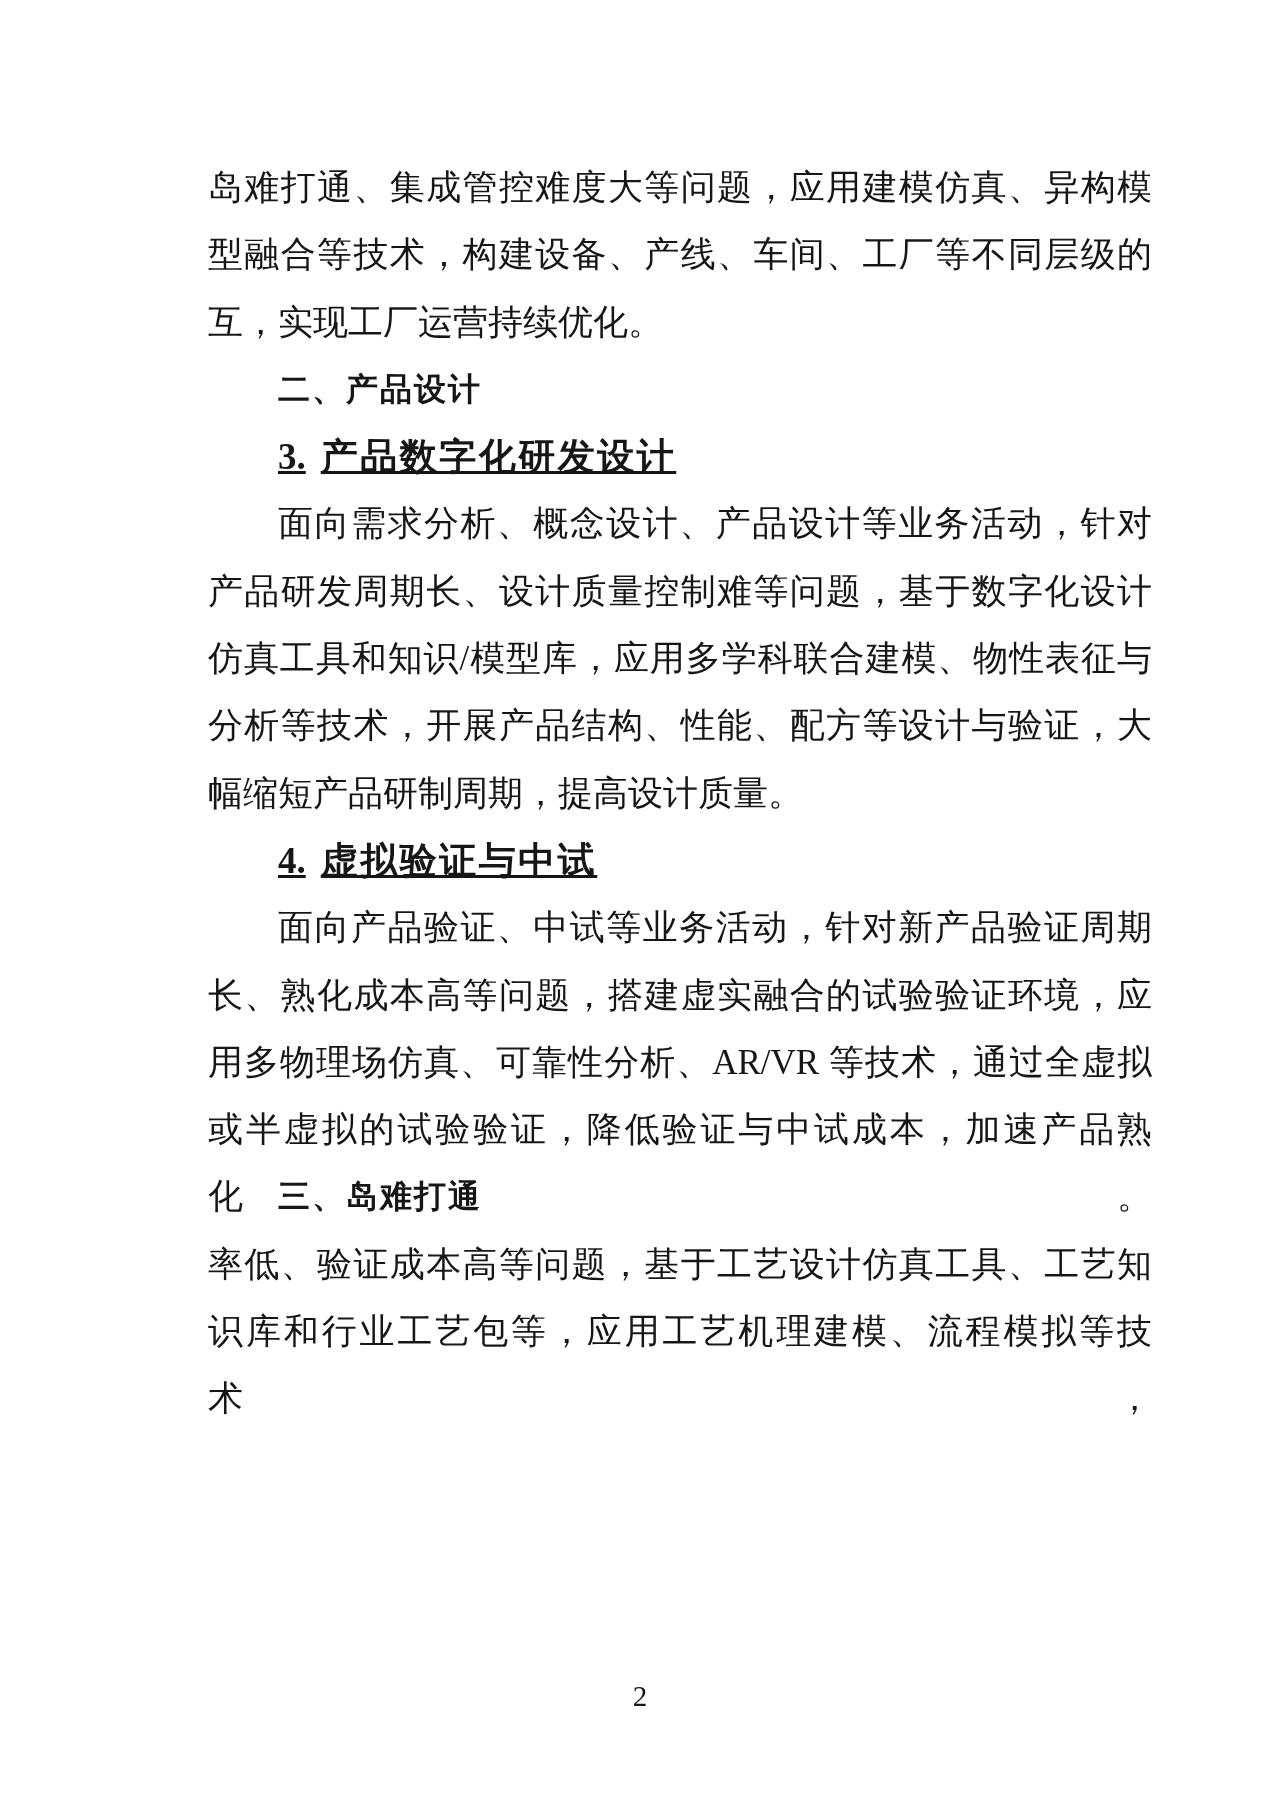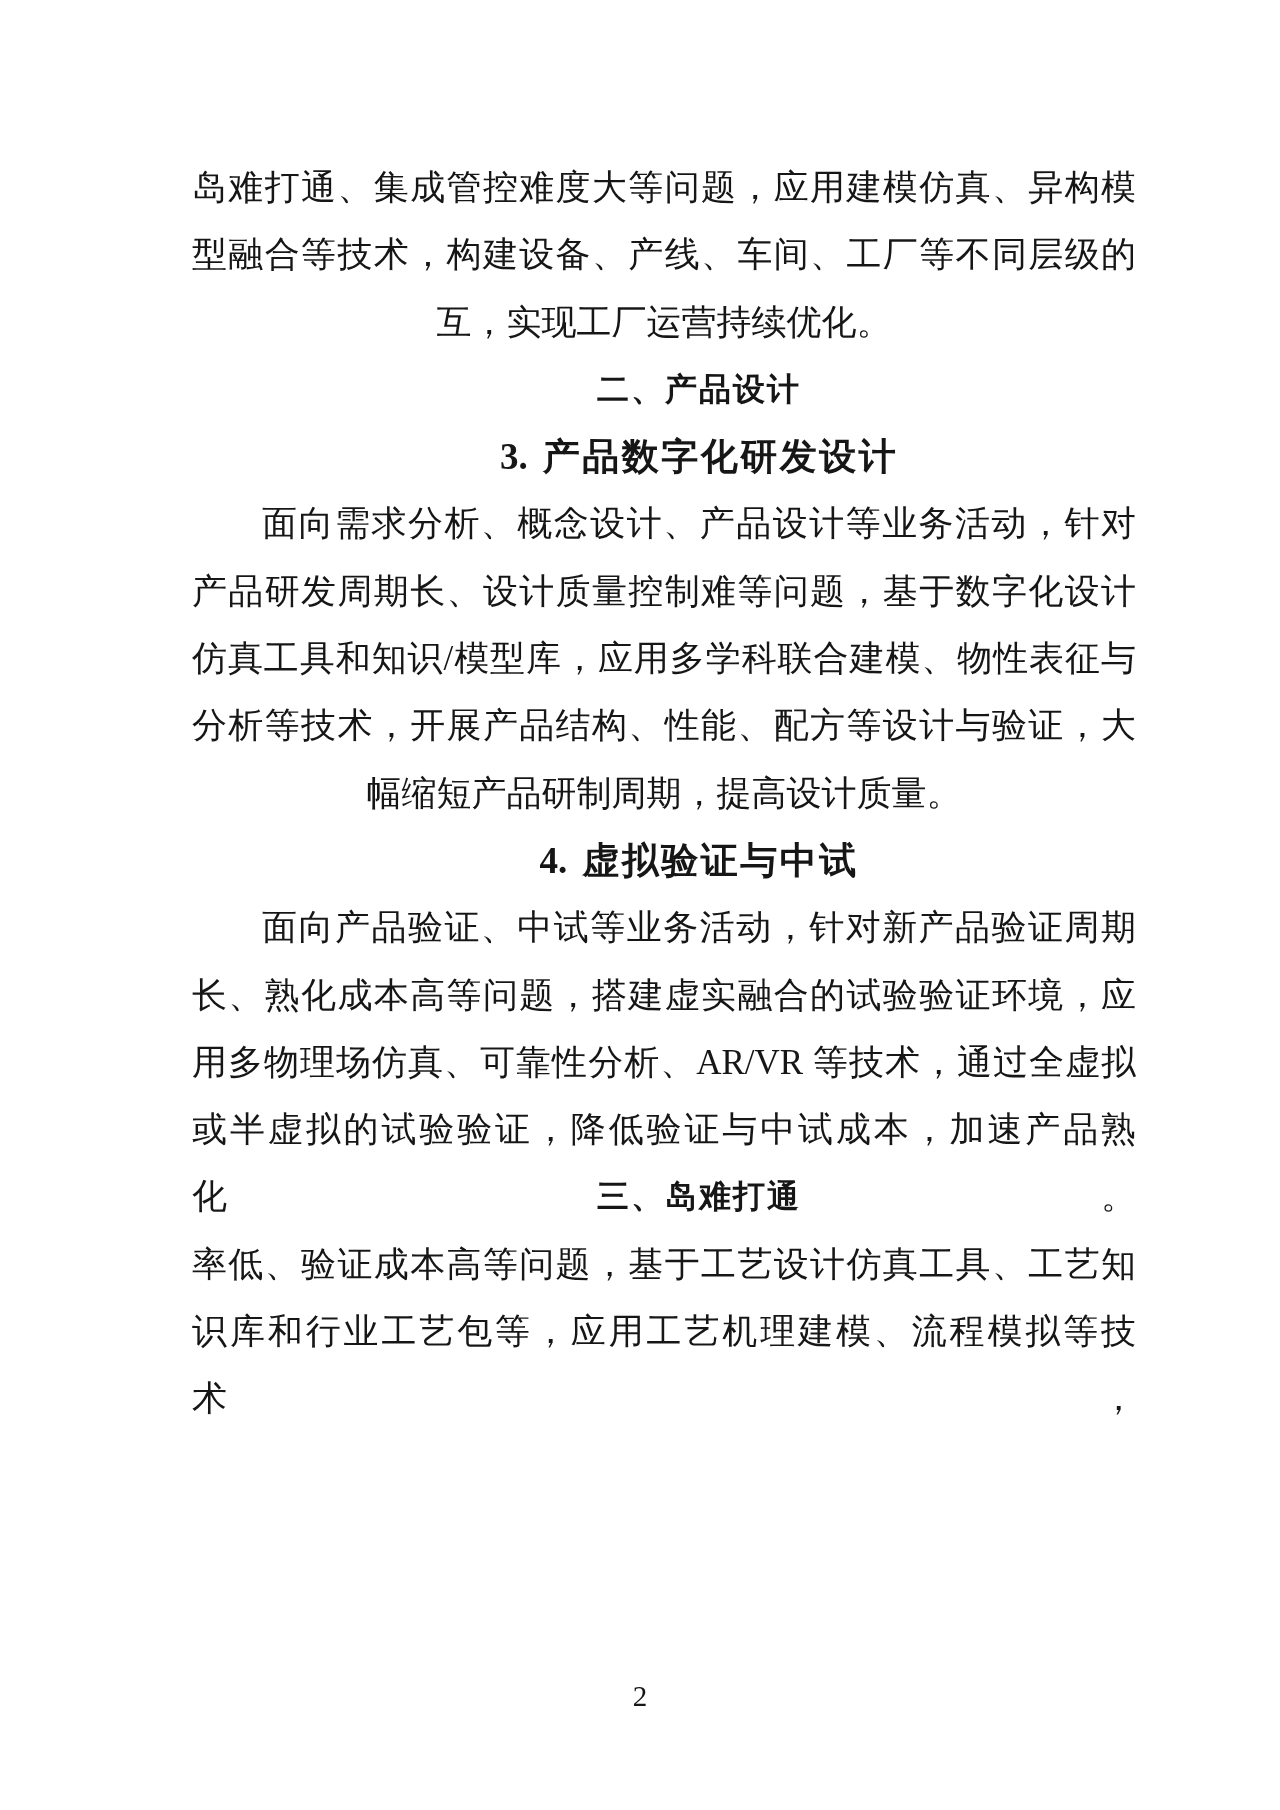--- a/index.html
+++ b/index.html
@@ -10,32 +10,31 @@
   .page {
     position: relative;
     width: 1280px;
     height: 1810px;
     background: #ffffff;
     overflow: hidden;
     color: #161616;
   }
   .text-block {
     position: absolute;
-    left: 192px;
+    left: 208px;
     top: 154px;
     width: 944px;
   }
   .line {
     height: 67.3px;
     line-height: 67.3px;
     font-size: 35px;
     font-family: "Liberation Serif", "DejaVu Serif", serif;
     color: #161616;
     white-space: nowrap;
-    text-align: center;
   }
   .line.fit {
     white-space: normal;
     text-align: justify;
     text-align-last: justify;
     text-justify: inter-character;
   }
   .line.ind {
     padding-left: 70px;
   }
@@ -44,20 +43,21 @@
     font-weight: 700;
     font-size: 32px;
     letter-spacing: 2px;
     padding-left: 70px;
   }
   .line.h3 {
     font-family: "Liberation Serif", "DejaVu Serif", serif;
     font-weight: 700;
     font-size: 37px;
     padding-left: 70px;
+    text-decoration: underline;
   }
   .h3 .h3-num {
     margin-right: 15px;
     letter-spacing: 0;
   }
   .h3 .h3-title {
     letter-spacing: 2.5px;
   }
   .page-number {
     position: absolute;

